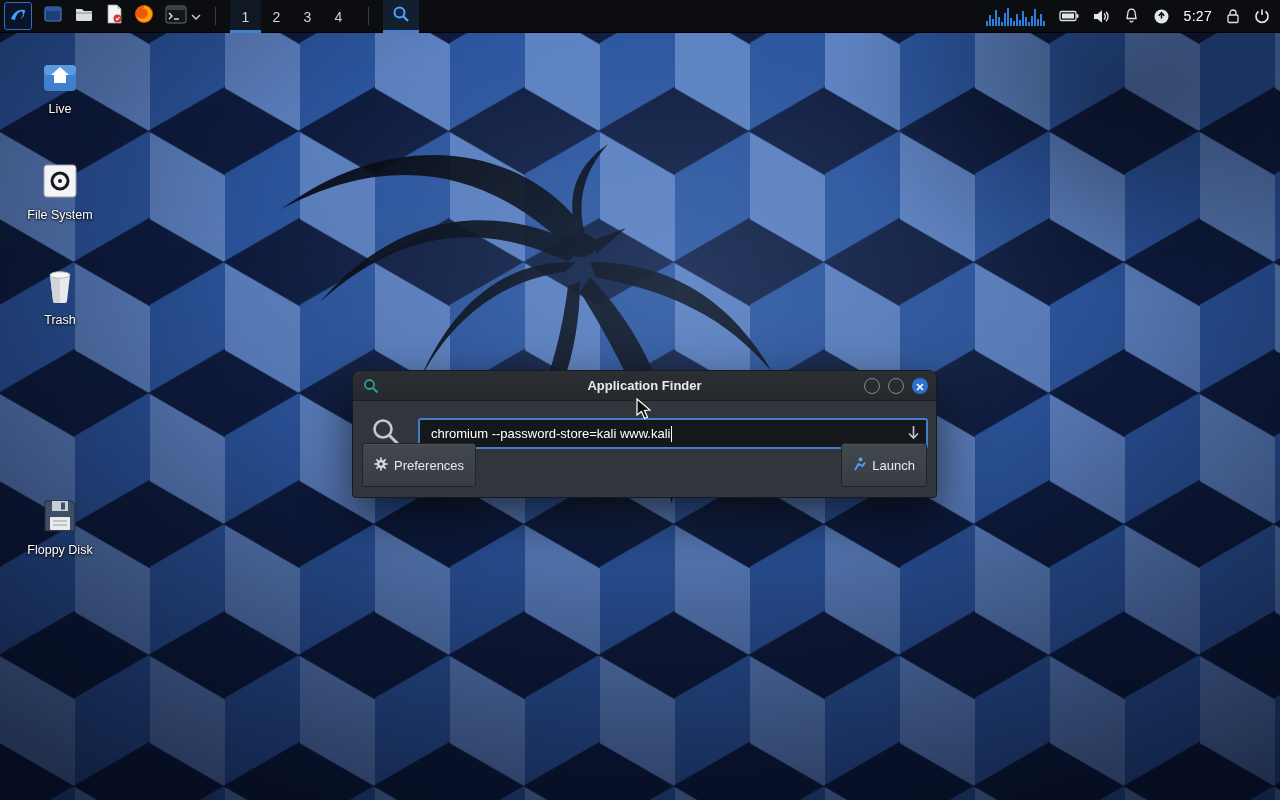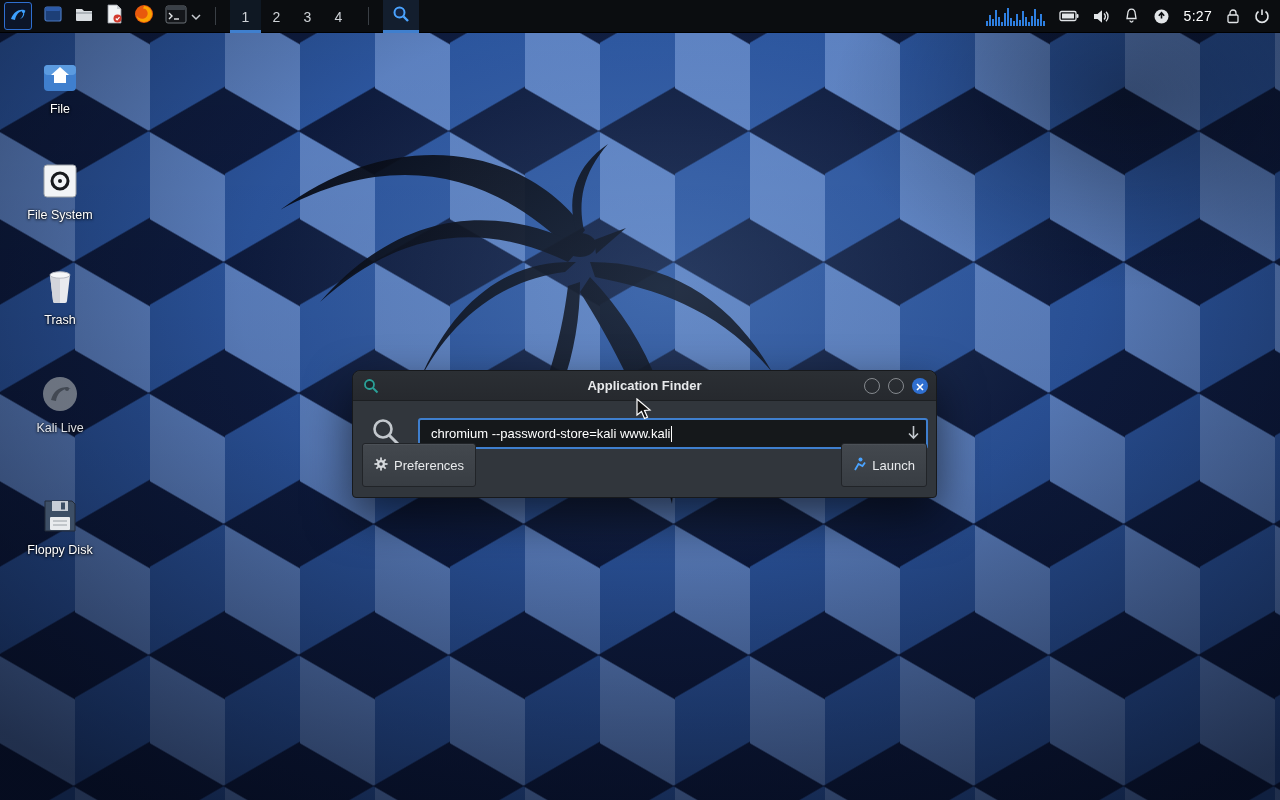--- a/index.html
+++ b/index.html
@@ -274,21 +274,21 @@
   </div>
 
   <div class="desk-item" style="top:55px;">
     <div class="ic">
       <svg width="40" height="36" viewBox="0 0 40 36">
         <rect x="4" y="8" width="32" height="26" rx="4" fill="#3f7fce"></rect>
         <rect x="4" y="8" width="32" height="10" rx="4" fill="#5b9be0"></rect>
         <path d="M20 10 L29 18 H26 V26 H14 V18 H11 Z" fill="#ffffff"></path>
       </svg>
     </div>
-    <div class="lbl">File</div>
+    <div class="lbl">Live</div>
   </div>
 
   <div class="desk-item" style="top:266px;">
     <div class="ic">
       <svg width="36" height="38" viewBox="0 0 36 38">
         <path d="M8 8 L11 34 a2 2 0 0 0 2 2 H23 a2 2 0 0 0 2 -2 L28 8 Z" fill="#e9eaee"></path>
         <path d="M8 8 L11 34 a2 2 0 0 0 2 2 H18 V8 Z" fill="#d3d5db"></path>
         <ellipse cx="18" cy="8" rx="10" ry="3.2" fill="#f6f7f9" stroke="#b9bcc4" stroke-width="1"></ellipse>
       </svg>
     </div>
@@ -299,30 +299,20 @@
     <div class="ic">
       <svg width="38" height="38" viewBox="0 0 38 38">
         <rect x="3" y="3" width="32" height="32" rx="3" fill="#f2f4f6" stroke="#9aa0a6" stroke-width="1"></rect>
         <circle cx="19" cy="19" r="8" fill="none" stroke="#17191c" stroke-width="3"></circle>
         <circle cx="19" cy="19" r="2" fill="#17191c"></circle>
       </svg>
     </div>
     <div class="lbl">File System</div>
   </div>
 
-  <div class="desk-item" style="top:374px; opacity:0.85;">
-    <div class="ic">
-      <svg width="38" height="38" viewBox="0 0 38 38">
-        <circle cx="19" cy="19" r="17" fill="#9aa0a6" opacity="0.8"></circle>
-        <path d="M10 25 C13 13 24 10 30 14 C22 13 16 18 15 26 Z" fill="#4c5259"></path>
-        <circle cx="26" cy="14" r="2" fill="#4c5259"></circle>
-      </svg>
-    </div>
-    <div class="lbl">Kali Live</div>
-  </div>
 
   <div class="desk-item" style="top:496px;">
     <div class="ic">
       <svg width="38" height="38" viewBox="0 0 38 38">
         <path d="M4 4 H31 L34 7 V34 H4 Z" fill="#3d4f66" stroke="#222b38" stroke-width="1"></path>
         <rect x="11" y="4" width="16" height="10" fill="#c7cdd6"></rect>
         <rect x="20" y="5.5" width="4" height="7" fill="#3d4f66"></rect>
         <rect x="9" y="20" width="20" height="13" rx="1" fill="#e9ebee"></rect>
         <line x1="12" y1="24" x2="26" y2="24" stroke="#9aa0a6" stroke-width="1"></line>
         <line x1="12" y1="28" x2="26" y2="28" stroke="#9aa0a6" stroke-width="1"></line>

